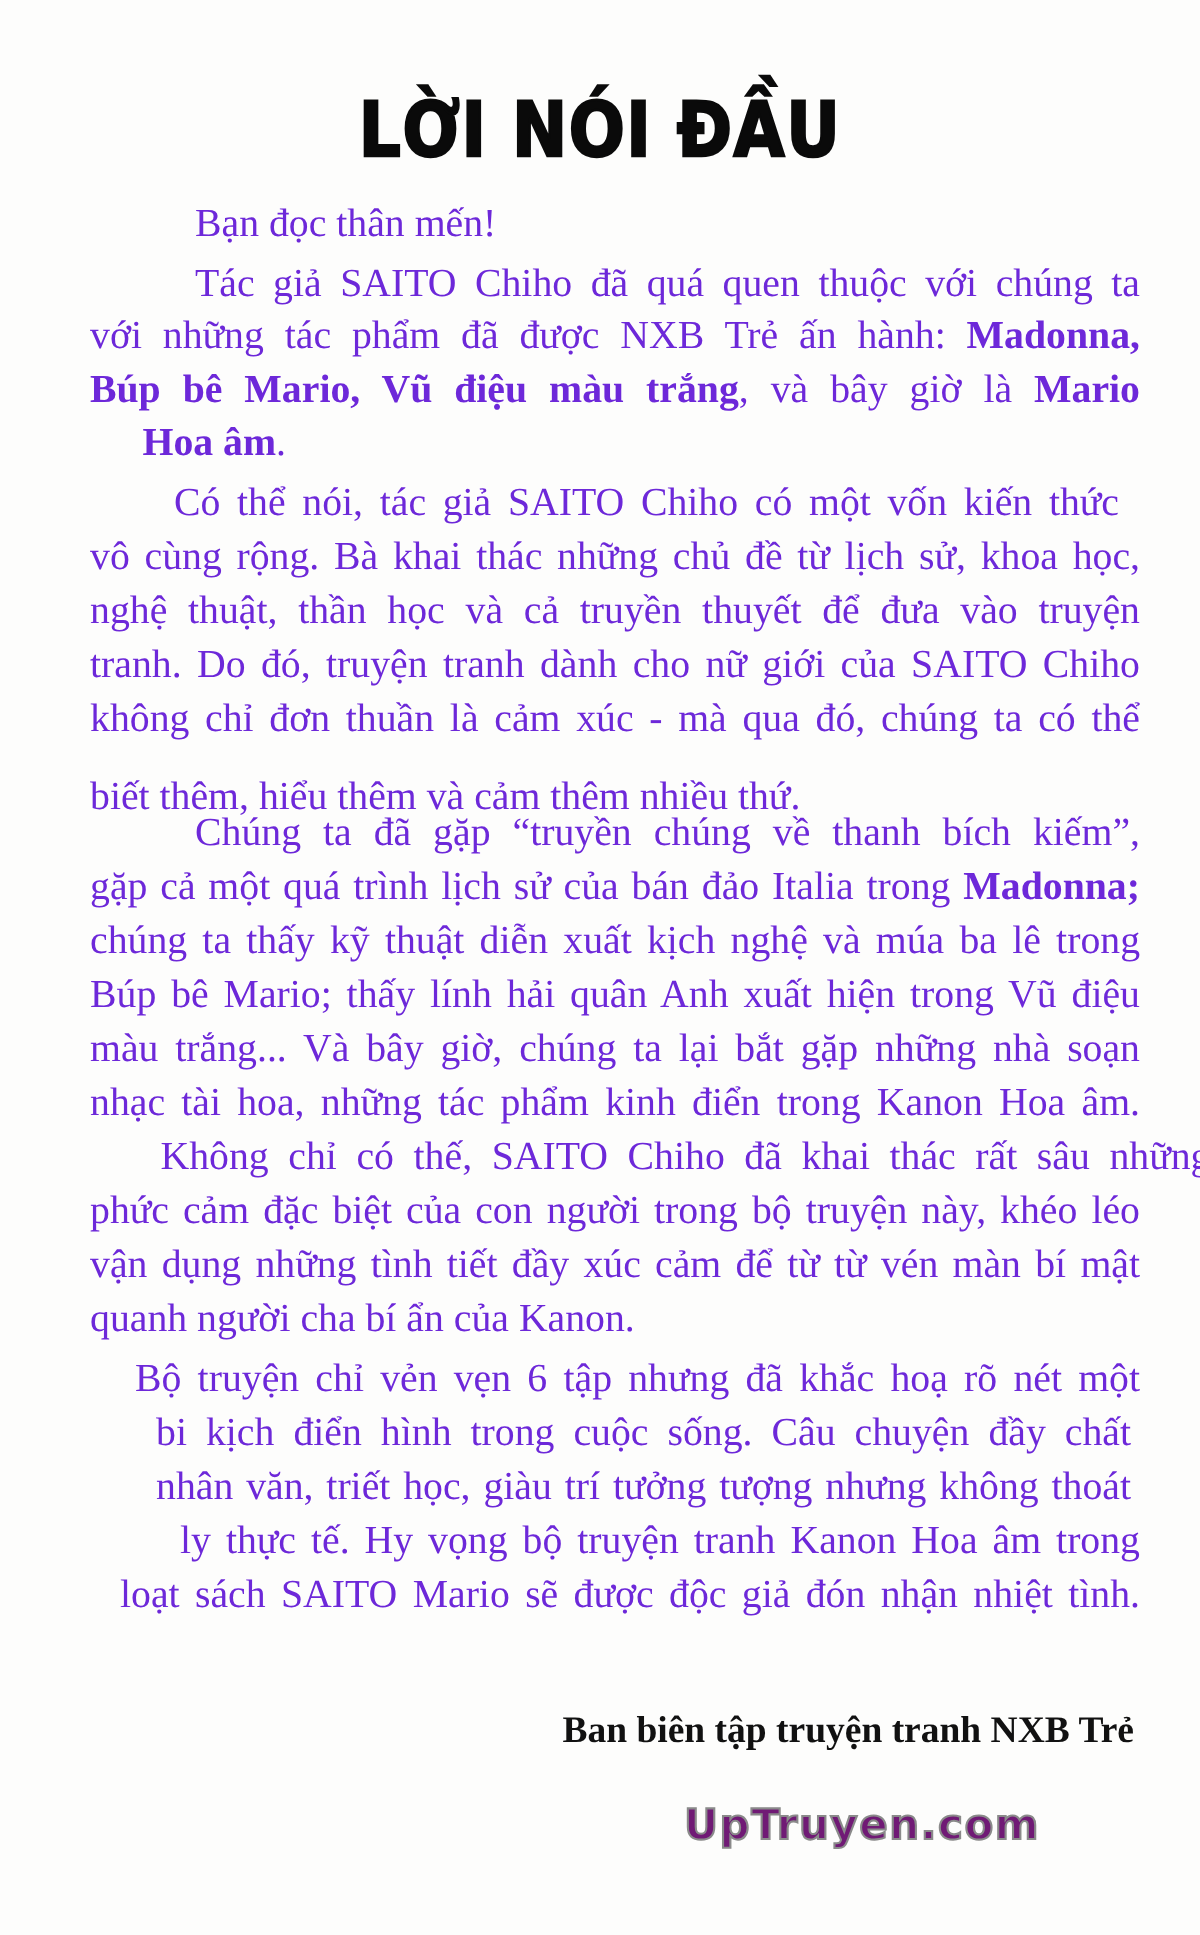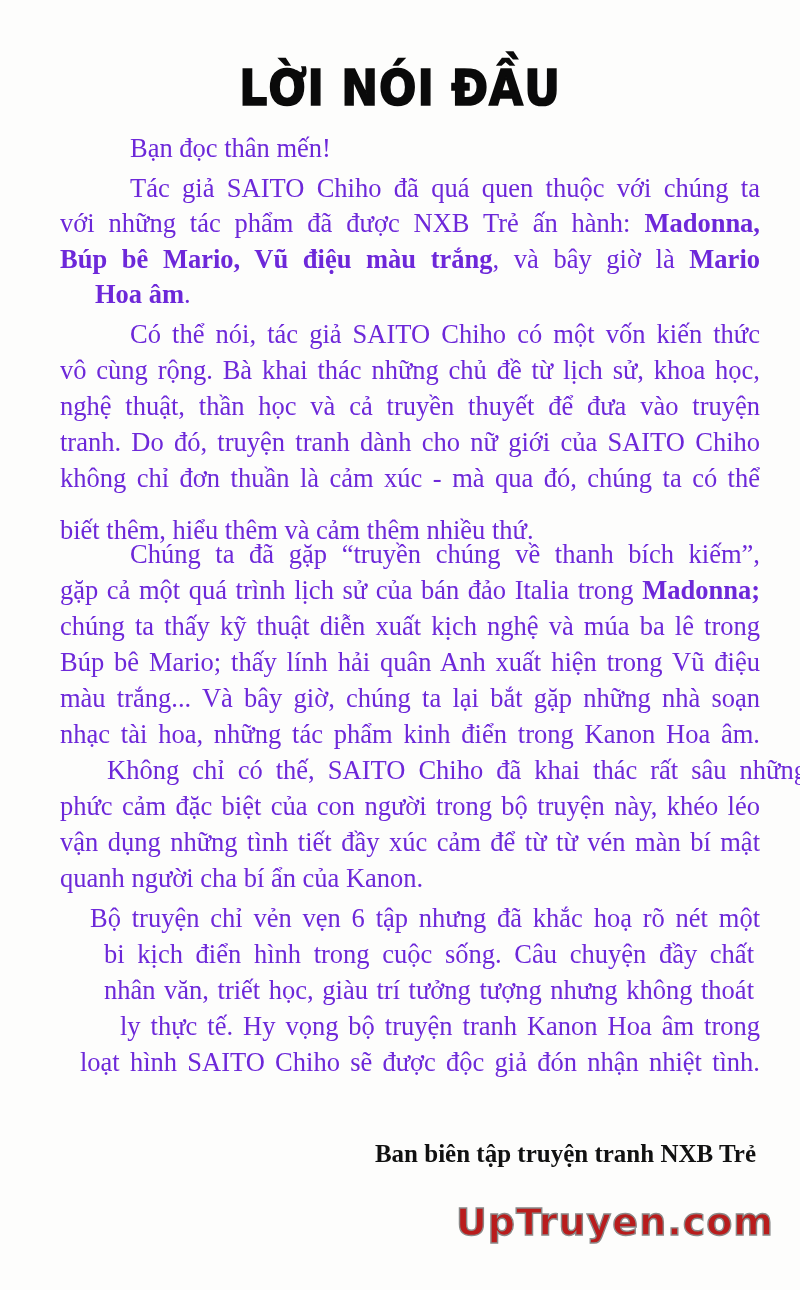--- a/index.html
+++ b/index.html
@@ -35,56 +35,56 @@
   }
   b { font-weight: bold; }
   .signature {
     position: absolute; right: 44px; top: 1140px;
     font-size: 25px; font-weight: bold; white-space: nowrap;
   }
   .watermark {
     position: absolute; left: 456px; top: 1200px;
     font-family: "DejaVu Sans", "Liberation Sans", sans-serif;
     font-weight: bold;
-    font-size: 38px;
-    color: #b91c1c;
+    font-size: 28px;
+    color: #701a75;
     -webkit-text-stroke: 1.4px #8a8a8a;
     letter-spacing: 1px;
   }
 </style>
 </head>
 <body>
 
 <div class="title">LỜI NÓI ĐẦU</div>
 
 <div class="line" style="left:130px; top:130px;">Bạn đọc thân mến!</div>
 
 <div id="body">
     <div class="line justify" style="left: 130px; top: 170px; width: 630px;"><span>Tác giả SAITO Chiho đã quá quen thuộc với chúng ta</span></div>
     <div class="line justify" style="left: 60px; top: 205px; width: 700px;"><span>với những tác phẩm đã được NXB Trẻ ấn hành: </span><b>Madonna,</b></div>
     <div class="line justify" style="left: 60px; top: 241px; width: 700px;"><b>Búp bê Mario, Vũ điệu màu trắng</b><span>, và bây giờ là </span><b>Mario</b></div>
     <div class="line" style="left: 60px; top: 276px; margin-left: 35px;"><b>Hoa âm</b><span>.</span></div>
-    <div class="line justify" style="left: 130px; top: 316px; width: 630px;"><span>Có thể nói, tác giả SAITO Chiho có một vốn kiến thức</span></div>
+    <div class="line justify" style="left: 116px; top: 316px; width: 630px;"><span>Có thể nói, tác giả SAITO Chiho có một vốn kiến thức</span></div>
     <div class="line justify" style="left: 60px; top: 352px; width: 700px;"><span>vô cùng rộng. Bà khai thác những chủ đề từ lịch sử, khoa học,</span></div>
     <div class="line justify" style="left: 60px; top: 388px; width: 700px;"><span>nghệ thuật, thần học và cả truyền thuyết để đưa vào truyện</span></div>
     <div class="line justify" style="left: 60px; top: 424px; width: 700px;"><span>tranh. Do đó, truyện tranh dành cho nữ giới của SAITO Chiho</span></div>
     <div class="line justify" style="left: 60px; top: 460px; width: 700px;"><span>không chỉ đơn thuần là cảm xúc - mà qua đó, chúng ta có thể</span></div>
     <div class="line" style="left: 60px; top: 496px; margin-top: 16px;"><span>biết thêm, hiểu thêm và cảm thêm nhiều thứ.</span></div>
     <div class="line justify" style="left: 130px; top: 536px; width: 630px;"><span>Chúng ta đã gặp “truyền chúng về thanh bích kiếm”,</span></div>
     <div class="line justify" style="left: 60px; top: 572px; width: 700px;"><span>gặp cả một quá trình lịch sử của bán đảo Italia trong </span><b>Madonna;</b></div>
     <div class="line justify" style="left: 60px; top: 608px; width: 700px;"><span>chúng ta thấy kỹ thuật diễn xuất kịch nghệ và múa ba lê trong</span></div>
     <div class="line justify" style="left: 60px; top: 644px; width: 700px;"><span>Búp bê Mario; thấy lính hải quân Anh xuất hiện trong Vũ điệu</span></div>
     <div class="line justify" style="left: 60px; top: 680px; width: 700px;"><span>màu trắng... Và bây giờ, chúng ta lại bắt gặp những nhà soạn</span></div>
     <div class="line justify" style="left: 60px; top: 716px; width: 700px;"><span>nhạc tài hoa, những tác phẩm kinh điển trong Kanon  Hoa âm.</span></div>
     <div class="line justify" style="left: 60px; top: 752px; width: 700px; margin-left: 47px;"><span>Không chỉ có thế, SAITO Chiho đã khai thác rất sâu những</span></div>
     <div class="line justify" style="left: 60px; top: 788px; width: 700px;"><span>phức cảm đặc biệt của con người trong bộ truyện này, khéo léo</span></div>
     <div class="line justify" style="left: 60px; top: 824px; width: 700px;"><span>vận dụng những tình tiết đầy xúc cảm để từ từ vén màn bí mật</span></div>
     <div class="line" style="left: 60px; top: 860px;"><span>quanh người cha bí ẩn của Kanon.</span></div>
     <div class="line justify" style="left: 90px; top: 900px; width: 670px;"><span>Bộ truyện chỉ vẻn vẹn 6 tập nhưng đã khắc hoạ rõ nét một</span></div>
     <div class="line justify" style="left: 104px; top: 936px; width: 650px;"><span>bi kịch điển hình trong cuộc sống. Câu chuyện đầy chất</span></div>
     <div class="line justify" style="left: 104px; top: 972px; width: 650px;"><span>nhân văn, triết học, giàu trí tưởng tượng nhưng không thoát</span></div>
     <div class="line justify" style="left: 120px; top: 1008px; width: 640px;"><span>ly thực tế. Hy vọng bộ truyện tranh Kanon  Hoa âm trong</span></div>
-    <div class="line justify" style="left: 80px; top: 1044px; width: 680px;"><span>loạt hình SAITO Chiho sẽ được độc giả đón nhận nhiệt tình.</span></div>
+    <div class="line justify" style="left: 80px; top: 1044px; width: 680px;"><span>loạt sách SAITO Mario sẽ được độc giả đón nhận nhiệt tình.</span></div>
   </div>
 
 <div class="signature">Ban biên tập truyện tranh NXB Trẻ</div>
 
 <div class="watermark">UpTruyen.com</div>
 
 </body></html>

